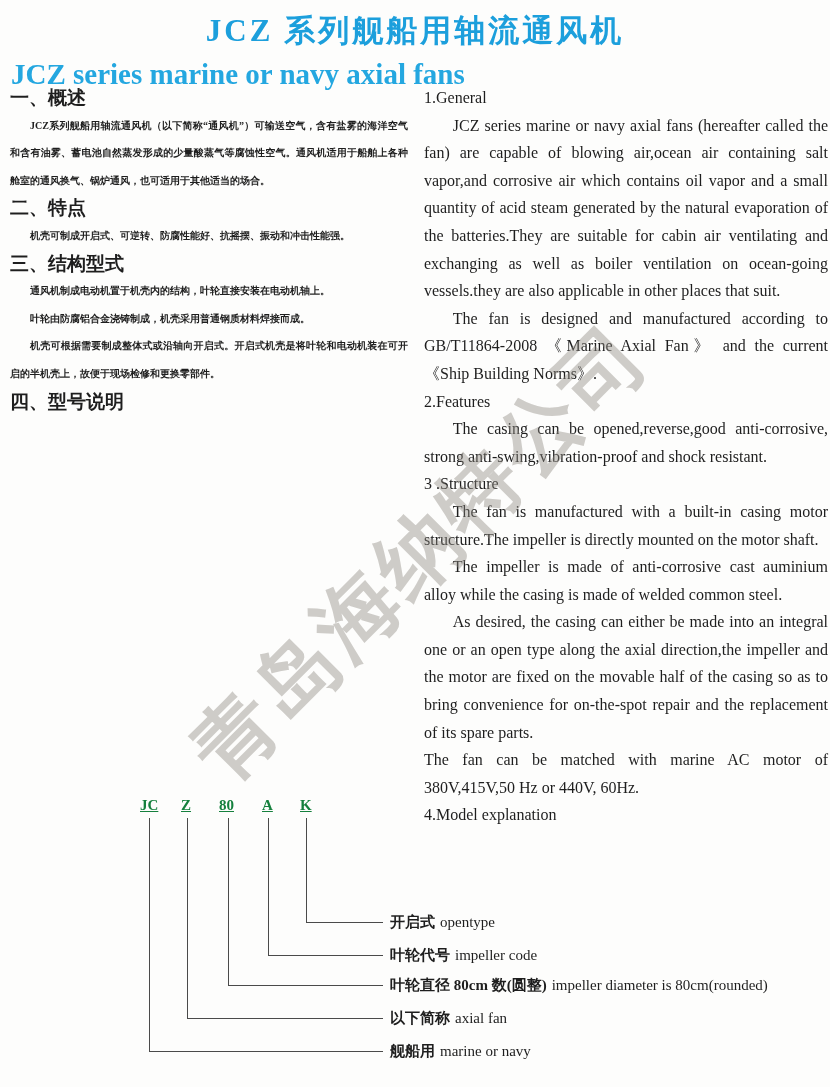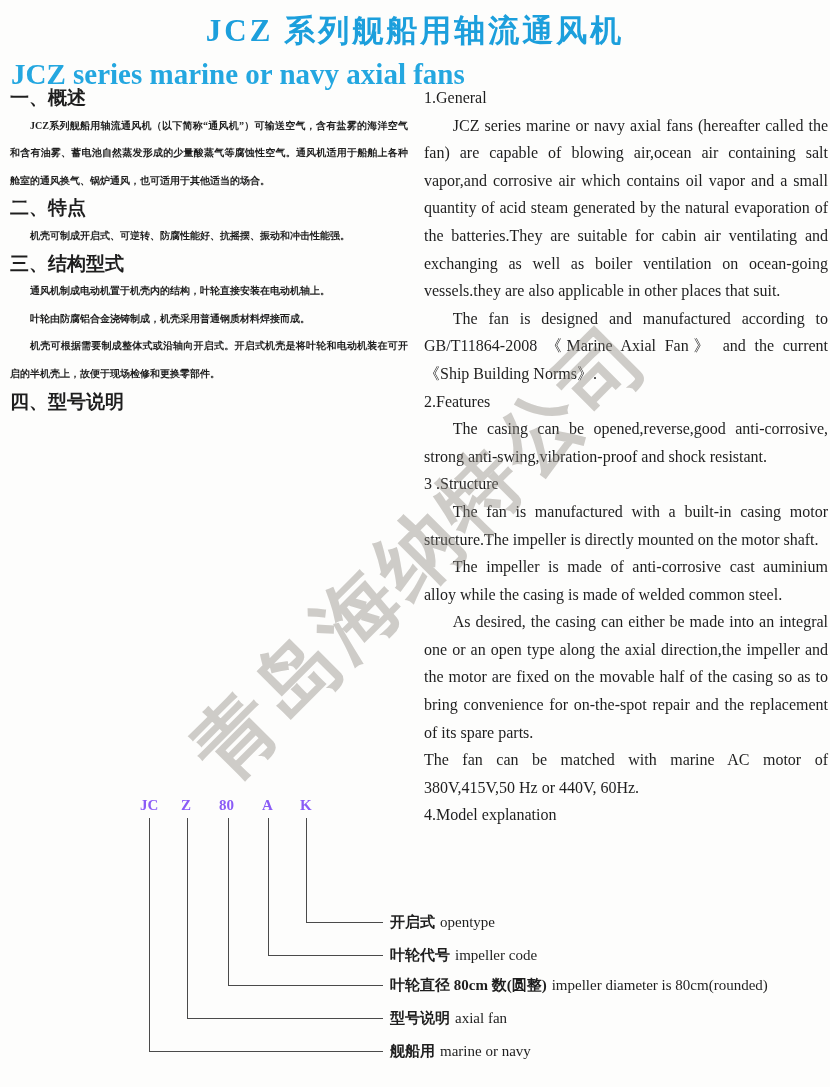--- a/index.html
+++ b/index.html
@@ -37,21 +37,22 @@
   .p-zh.indent{text-indent:2em;}
   .gap{margin-top:30px !important;}
   .h-en{font-size:16px;font-weight:normal;}
   .p-en{font-size:16px;}
   .p-en.indent{text-indent:1.8em;}
   
   .diagram{position:absolute;left:0;top:0;width:830px;height:1087px;pointer-events:none;}
   .code{
     position:absolute;top:797px;
     font-size:15px;font-weight:600;
-    color:#8b5cf6;
+    text-decoration:underline;
+    color:#15803d;
   }
   .vline{position:absolute;width:1px;background:#4a4a4a;}
   .hline{position:absolute;height:1px;background:#4a4a4a;}
   .legend{
     position:absolute;left:390px;width:440px;
     font-size:15px;line-height:22px;white-space:nowrap;
   }
   .legend .lz{font-weight:bold;margin-right:5px;}
   .legend .le{font-weight:normal;}
   
@@ -127,21 +128,21 @@
     <div class="legend" style="top:911px">
       <span class="lz">开启式</span><span class="le">opentype</span>
     </div>
     <div class="legend" style="top:944px">
       <span class="lz">叶轮代号</span><span class="le">impeller code</span>
     </div>
     <div class="legend" style="top:974px">
       <span class="lz">叶轮直径 80cm 数(圆整)</span><span class="le">impeller diameter is 80cm(rounded)</span>
     </div>
     <div class="legend" style="top:1007px">
-      <span class="lz">型号说明</span><span class="le">axial fan</span>
+      <span class="lz">以下简称</span><span class="le">axial fan</span>
     </div>
     <div class="legend" style="top:1040px">
       <span class="lz">舰船用</span><span class="le">marine or navy</span>
     </div>
   </div>
 
   <div class="watermark">青岛海纳特公司</div>
 
 </div>
 

